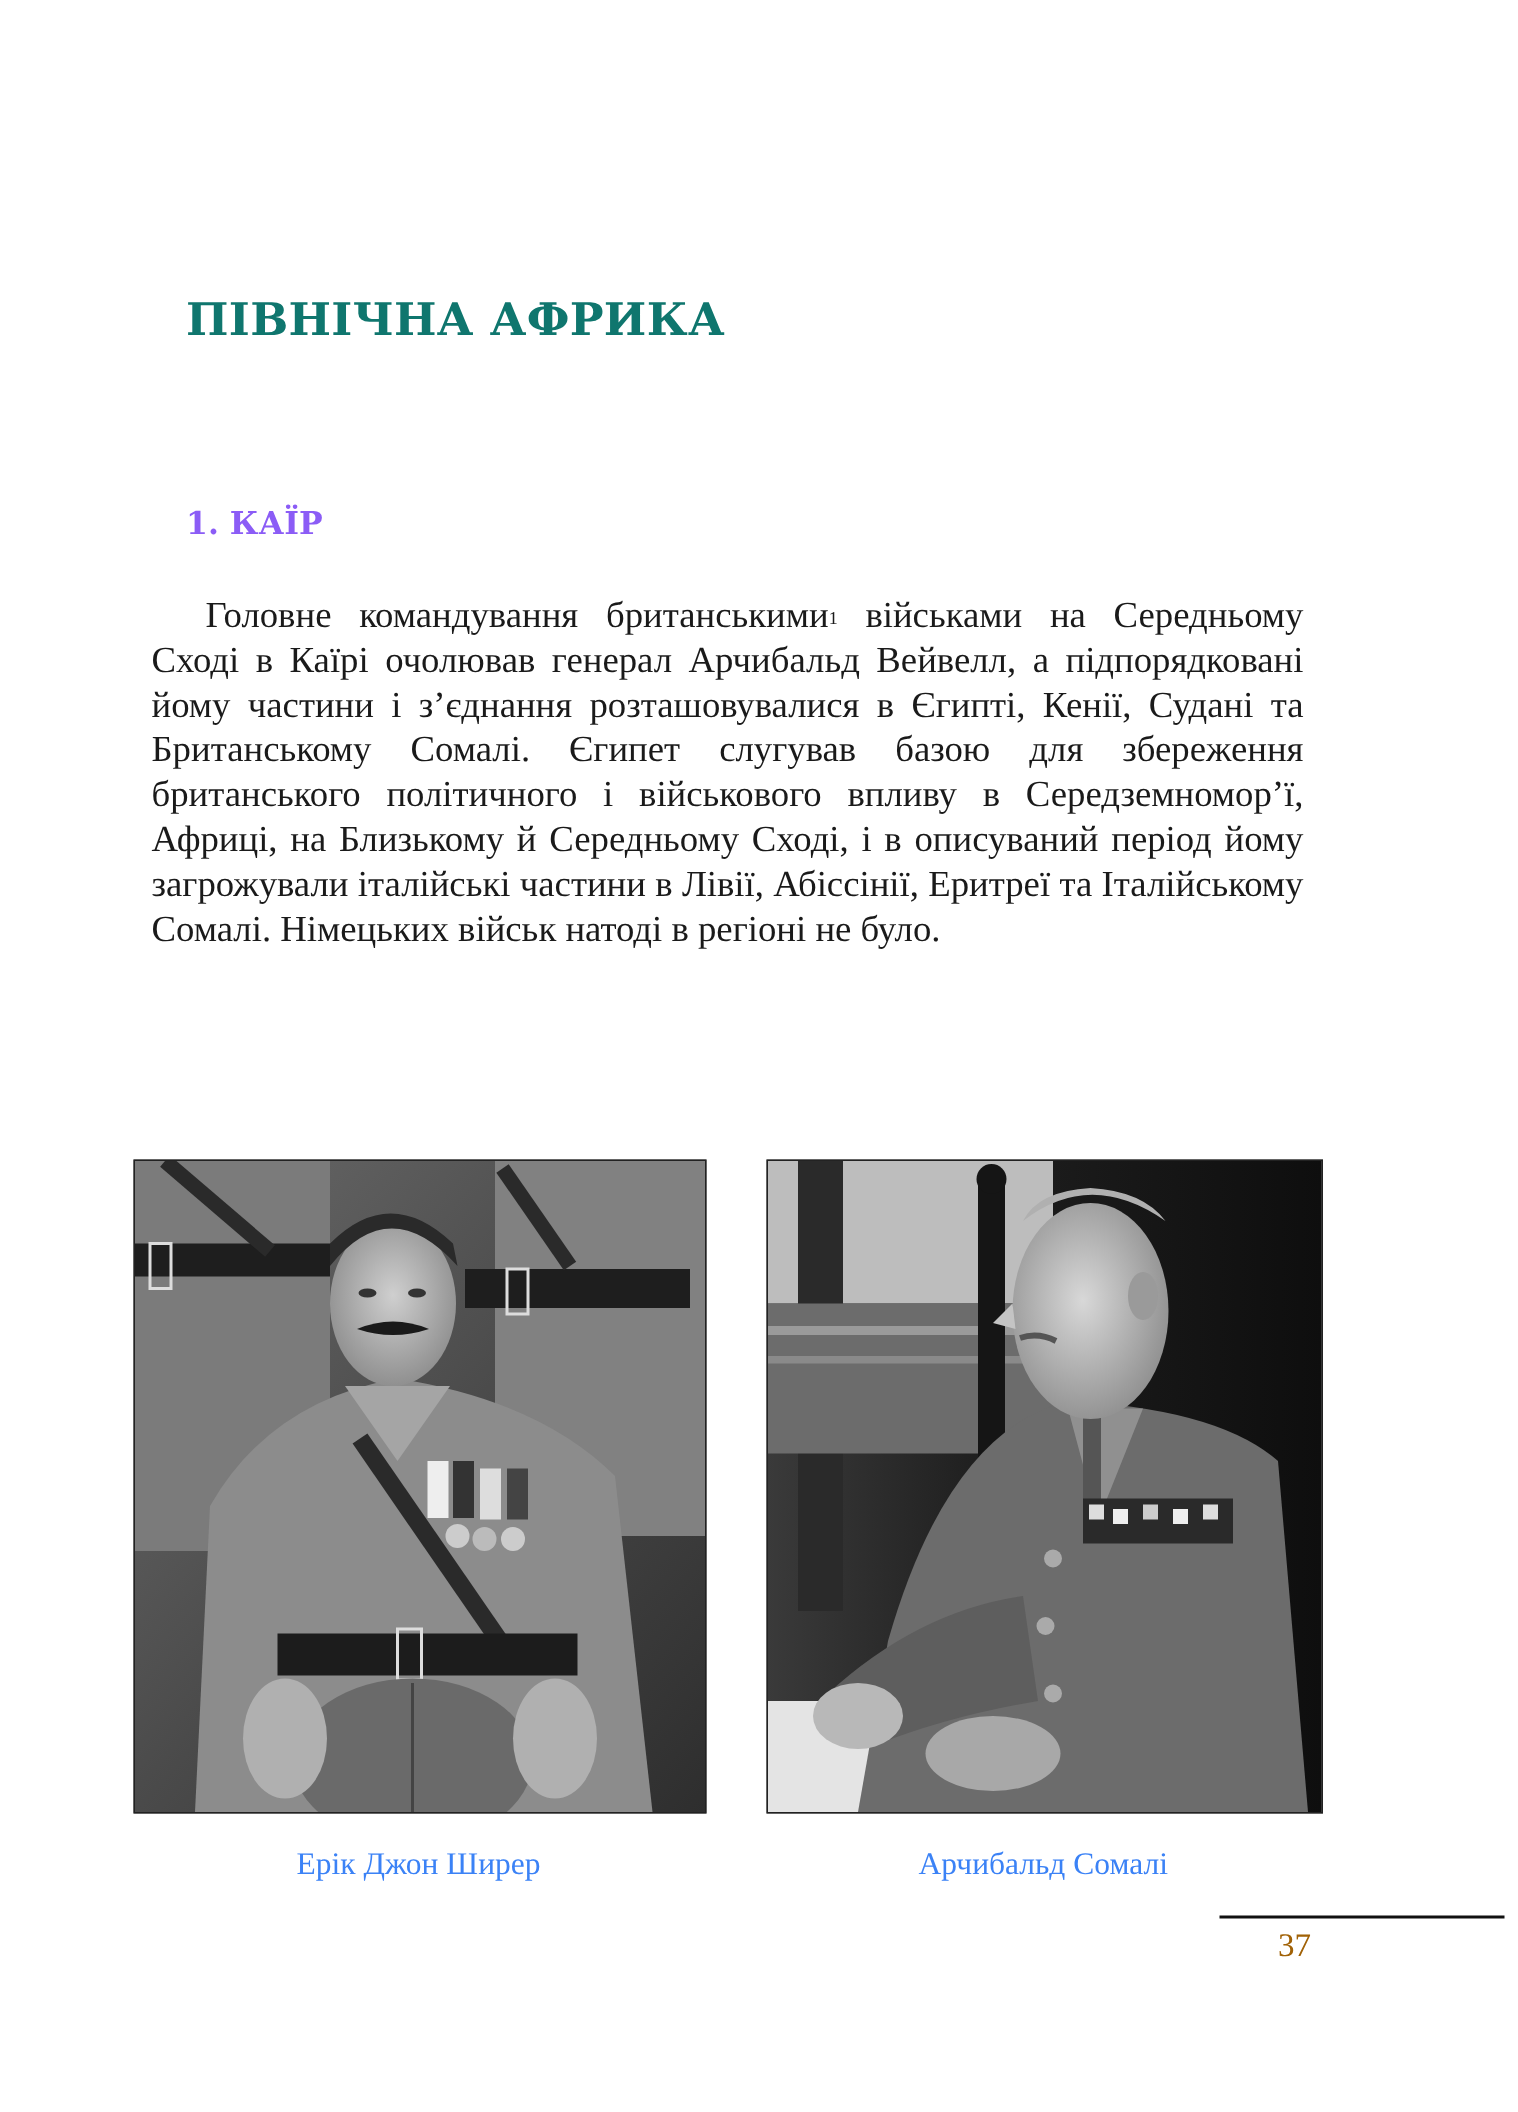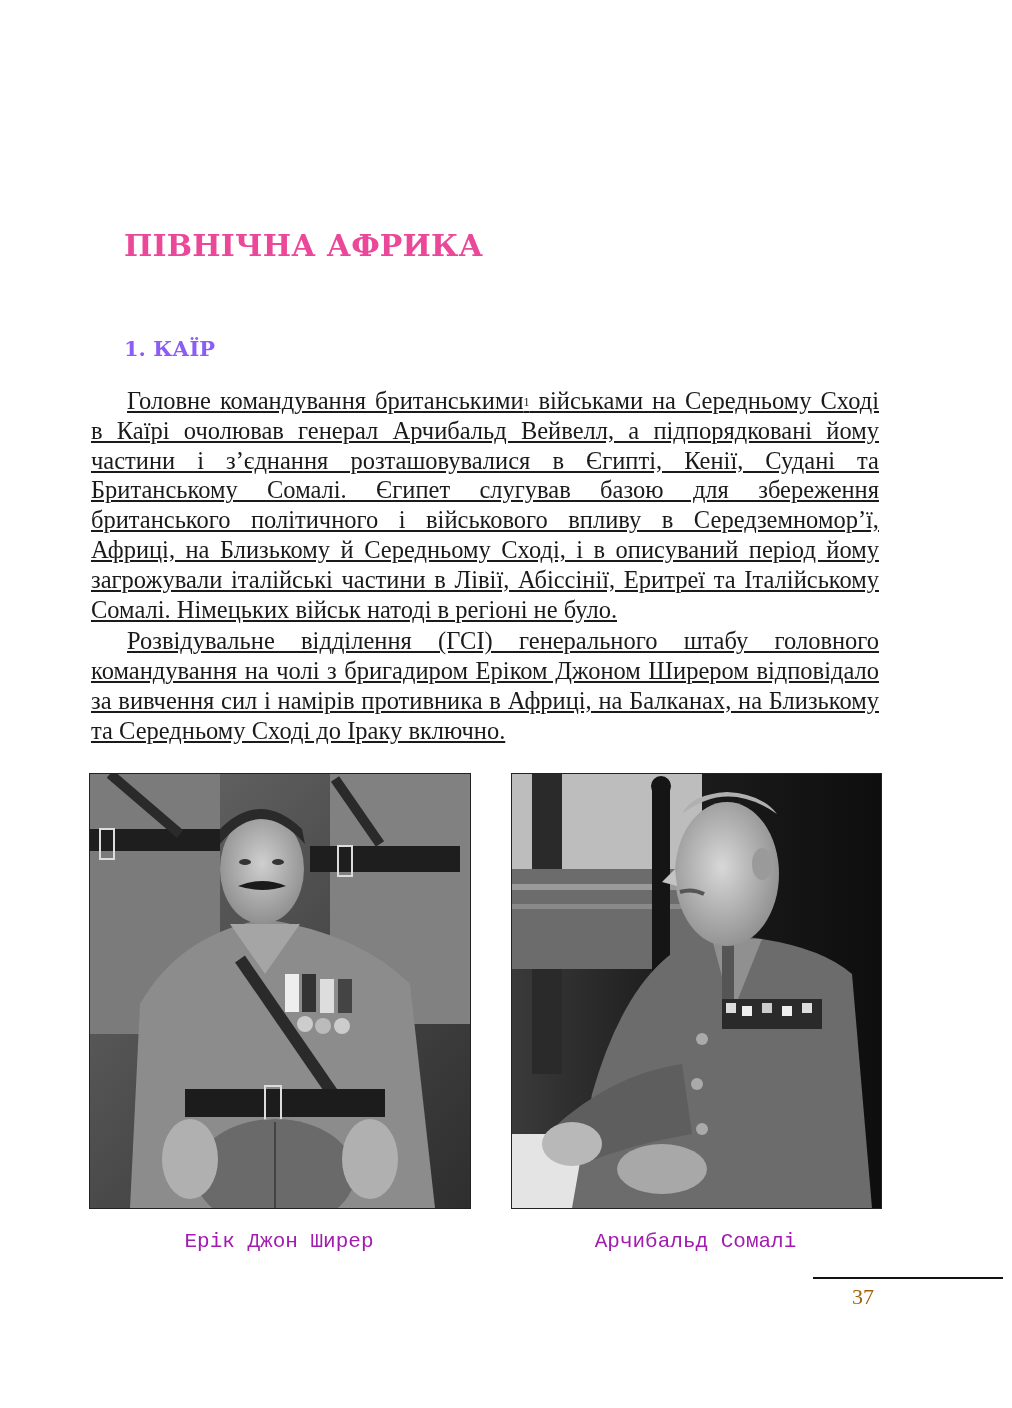--- a/index.html
+++ b/index.html
@@ -3,65 +3,64 @@
   <meta charset="utf-8">
   <style>
     html, body { margin: 0; padding: 0; }
     body {
       width: 1012px; height: 1408px; background: #ffffff; position: relative;
       font-family: "DejaVu Serif", "Liberation Serif", serif; color: #111;
       overflow: hidden;
     }
     .chapter-title {
       position: absolute; left: 124px; top: 196px;
-      font-size: 30px; font-weight: bold; letter-spacing: 0.2px; color: #ec4899; margin-top: 32px;
+      font-size: 30px; font-weight: bold; letter-spacing: 0.2px; color: #0f766e;
     }
     .section-title {
       position: absolute; left: 124px; top: 336px;
       font-size: 21px; font-weight: bold; color: #8b5cf6;
     }
     .body-text {
       position: absolute; left: 89px; top: 384px; width: 792px;
       font-family: "Liberation Serif", "DejaVu Serif", serif;
       font-size: 24.5px; line-height: 29.8px; text-align: justify;
       color: #1a1a1a;
     }
-    .body-text p { margin: 2px; text-indent: 36px; text-decoration: underline; }
+    .body-text p { margin: 12px; text-indent: 36px; }
     .body-text sup { font-size: 12px; vertical-align: top; position: relative; top: 2px; }
     .photo {
       position: absolute; border: 1px solid #222; overflow: hidden;
       background: #555;
     }
     .photo-left { left: 89px; top: 773px; width: 380px; height: 434px; }
     .photo-right { left: 511px; top: 773px; width: 369px; height: 434px; }
     .photo svg { display: block; width: 100%; height: 100%; }
     .caption {
-      position: absolute; top: 1230px; font-size: 21px; color: #a21caf;
-      font-family: Liberation Mono, monospace; text-align: center;
+      position: absolute; top: 1230px; font-size: 21px; color: #3b82f6;
+      font-family: Liberation Serif, serif; text-align: center;
     }
     .caption-left { left: 89px; width: 380px; }
     .caption-right { left: 511px; width: 369px; }
     .footer-rule {
       position: absolute; left: 813px; top: 1277px; width: 190px; height: 2px; background: #111;
     }
     .page-number {
       position: absolute; left: 852px; top: 1284px; font-size: 22px; color: #a16207;
       font-family: "Liberation Serif", "DejaVu Serif", serif;
     }
   </style>
 </head>
 <body>
 
 <div class="chapter-title">ПІВНІЧНА АФРИКА</div>
 
 <div class="section-title">1. КАЇР</div>
 
 <div class="body-text">
   <p><span>Головне командування британськими</span><sup>1</sup><span> військами на Середньому Сході в Каїрі очолював генерал Арчибальд Вейвелл, а підпорядковані йому частини і з’єднання розташовувалися в Єгипті, Кенії, Судані та Британському Сомалі. Єгипет слугував базою для збереження британського політичного і військового впливу в Середземномор’ї, Африці, на Близькому й Середньому Сході, і в описуваний період йому загрожували італійські частини в Лівії, Абіссінії, Еритреї та Італійському Сомалі. Німецьких військ натоді в регіоні не було.</span></p>
-  <p>Розвідувальне відділення (ГСІ) генерального штабу головного командування на чолі з бригадиром Еріком Джоном Ширером відповідало за вивчення сил і намірів противника в Африці, на Балканах, на Близькому та Середньому Сході до Іраку включно.</p>
 </div>
 
 <div class="photo photo-left">
   <svg viewBox="0 0 380 434" preserveAspectRatio="none">
     <defs>
       <linearGradient id="bgL" x1="0" y1="0" x2="1" y2="1">
         <stop offset="0" stop-color="#6a6a6a"></stop>
           <stop offset="0.5" stop-color="#4a4a4a"></stop>
           <stop offset="1" stop-color="#2e2e2e"></stop>
       </linearGradient>

